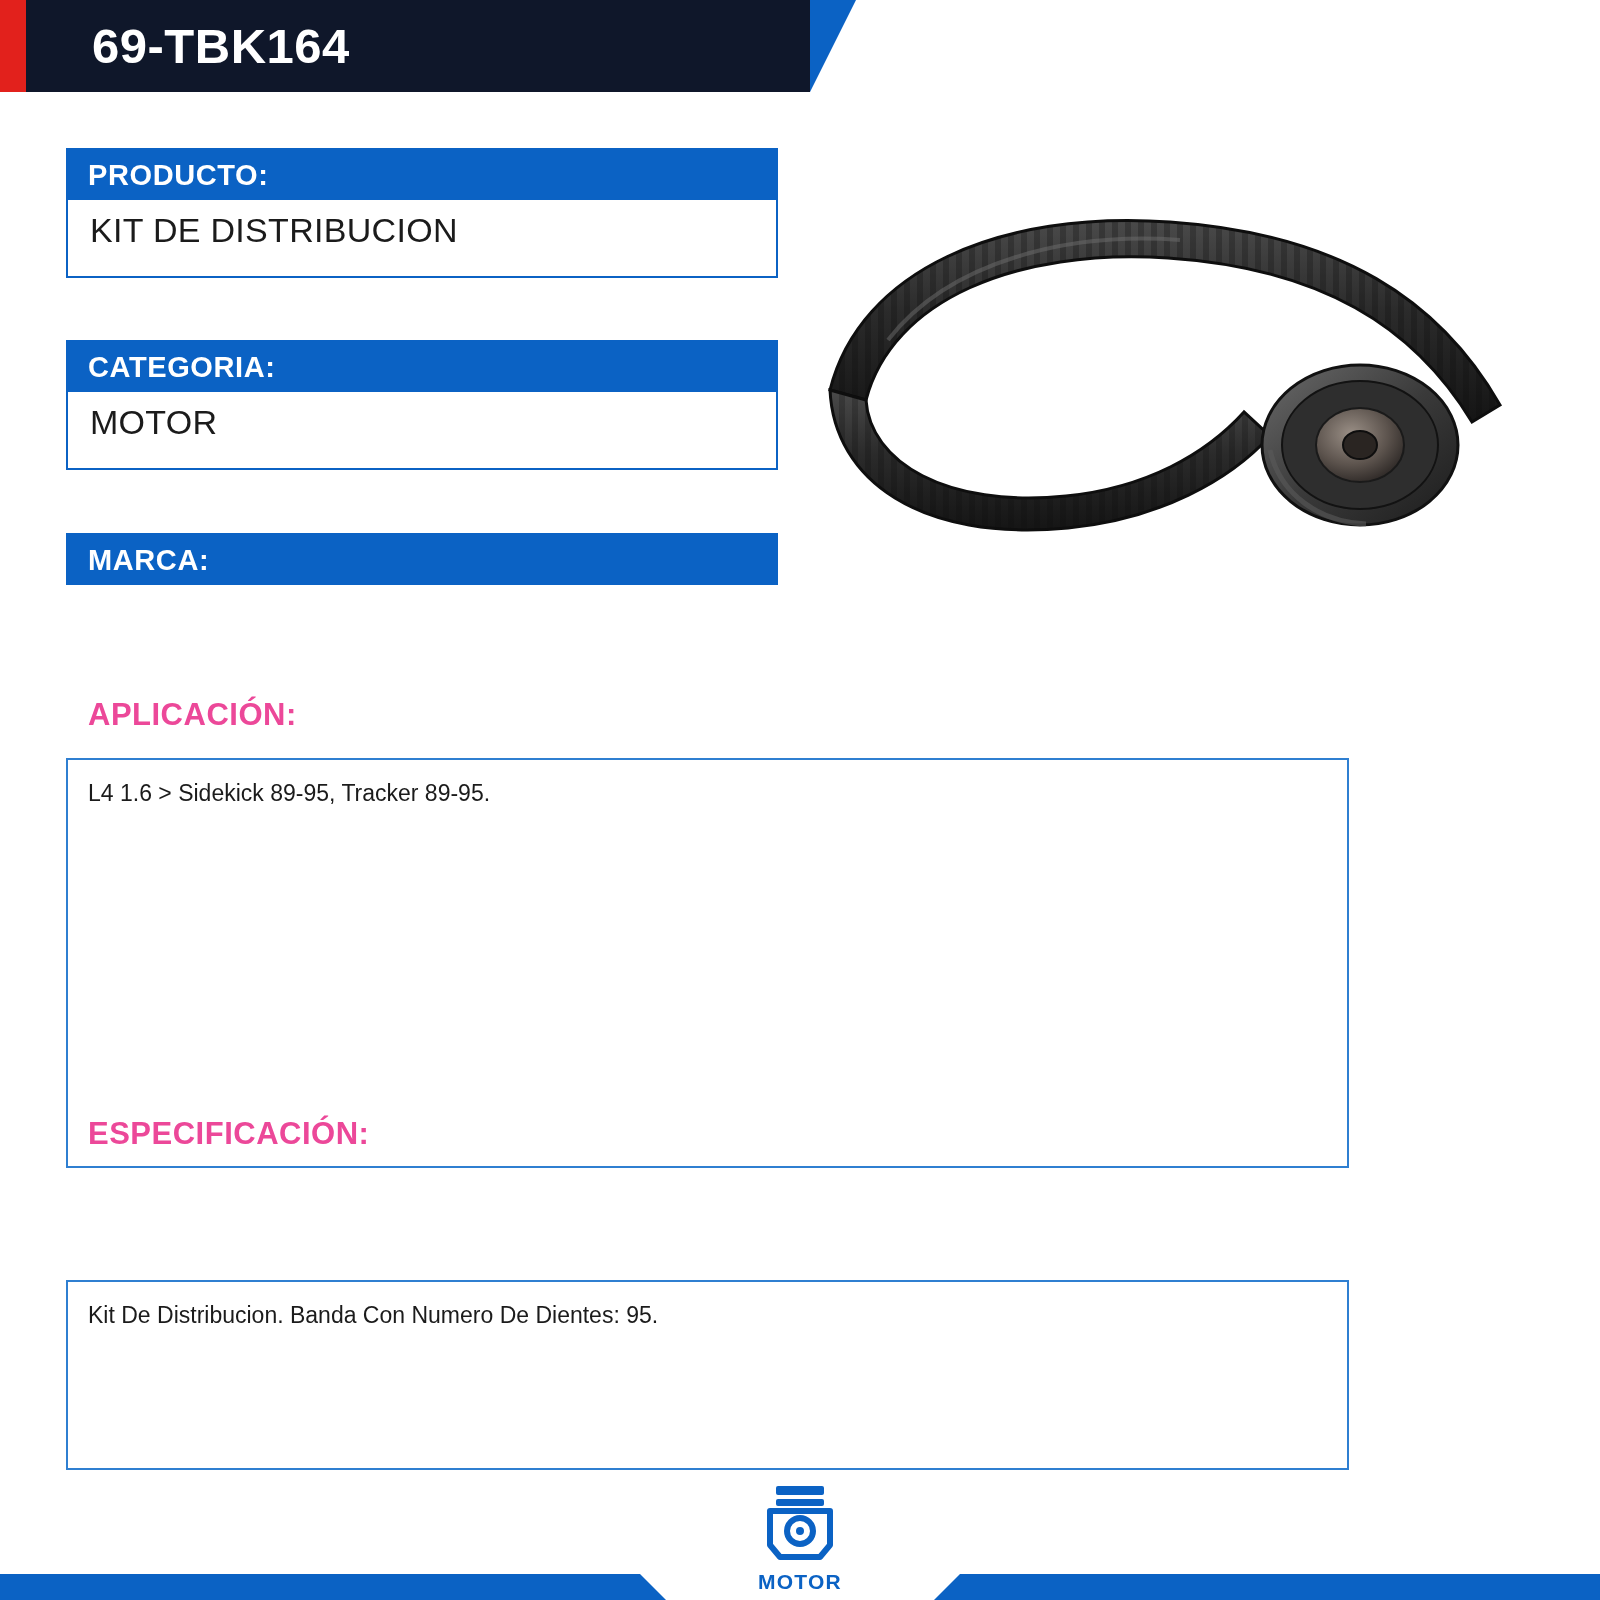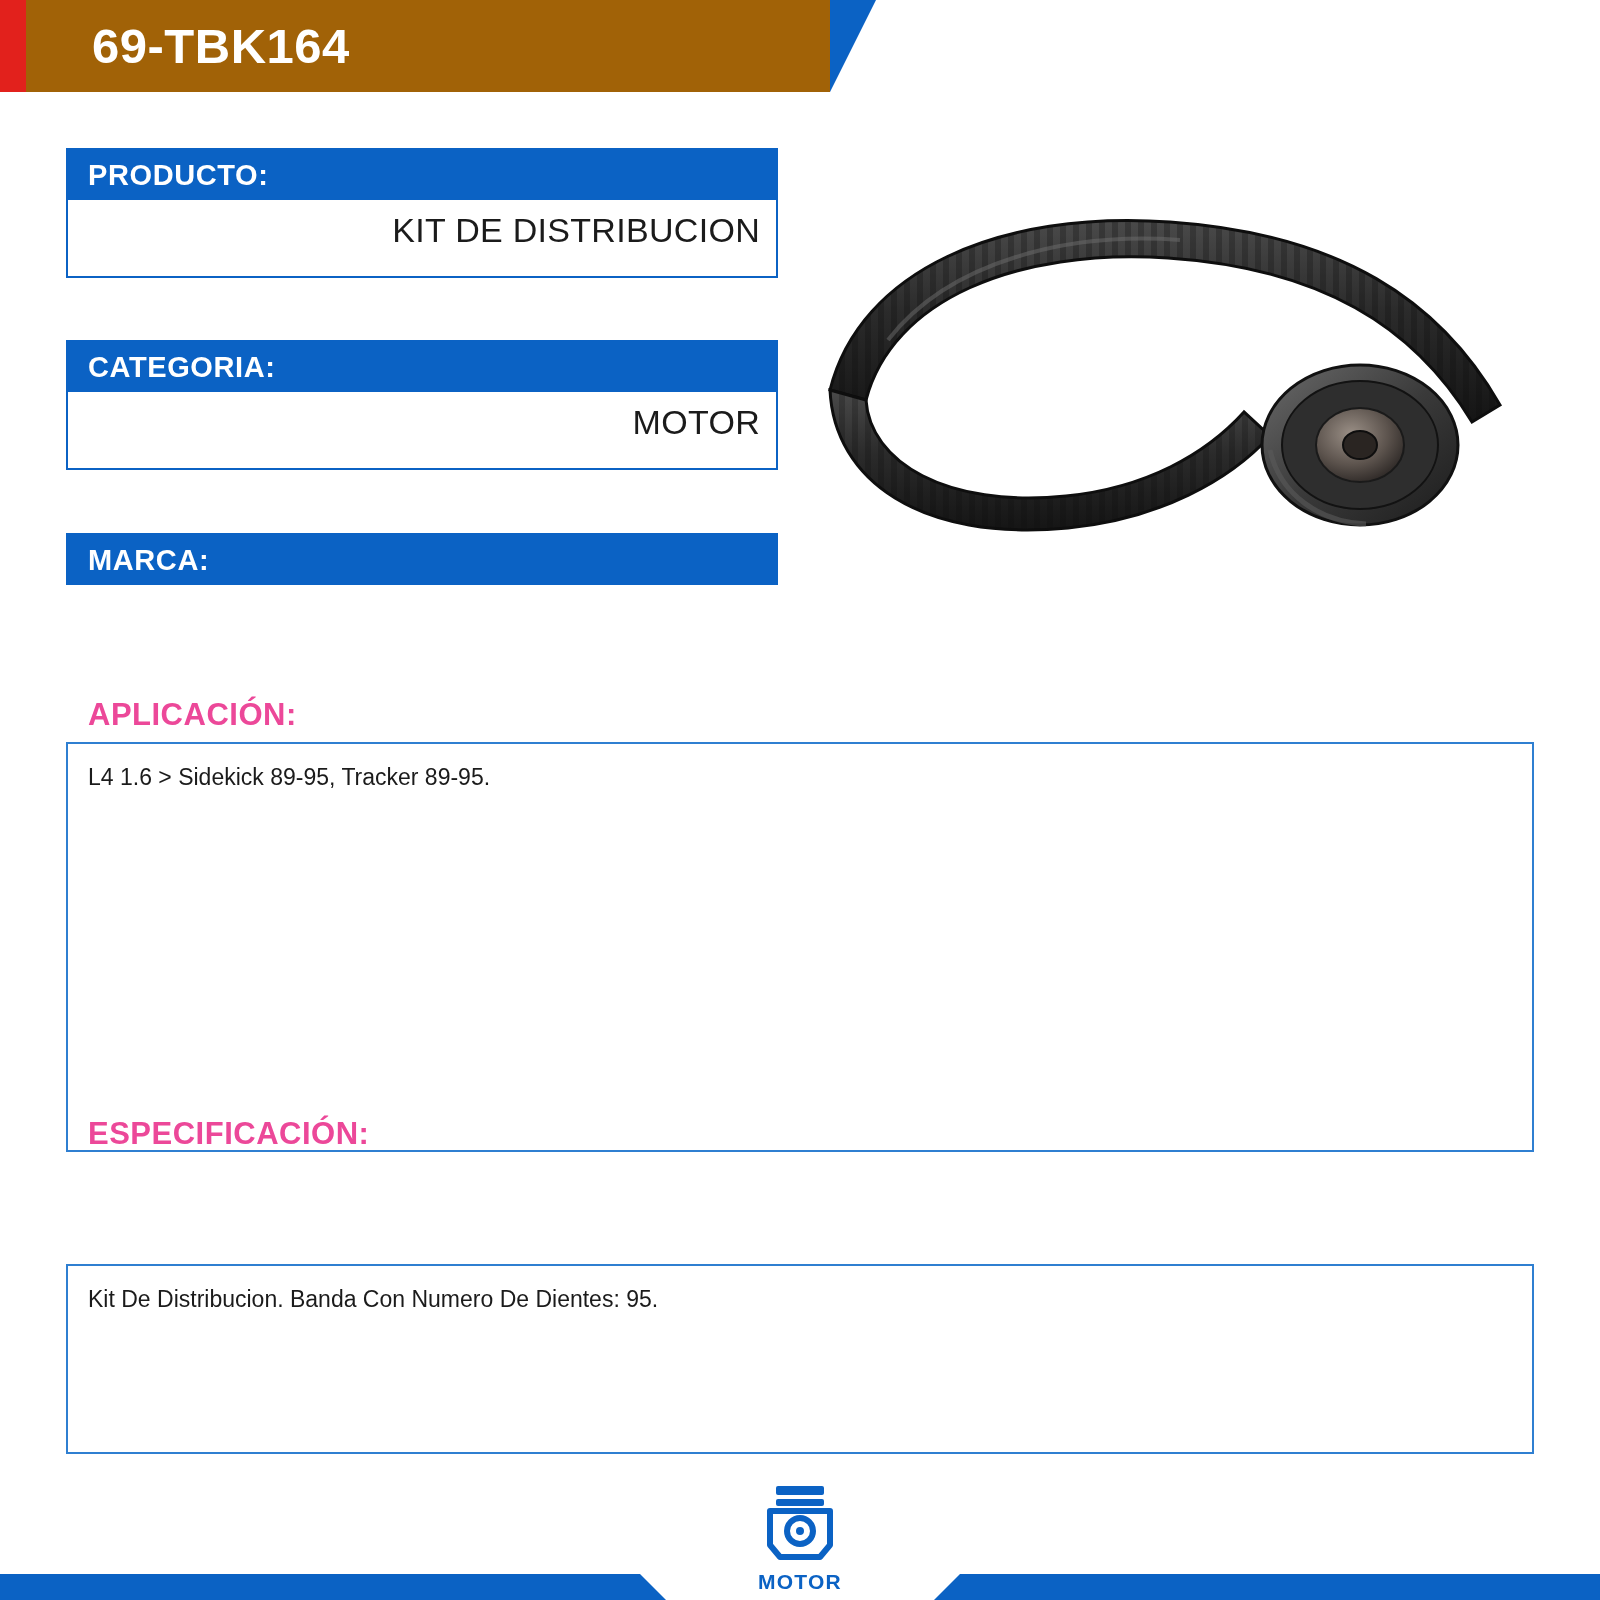--- a/index.html
+++ b/index.html
@@ -30,22 +30,21 @@
     width: 26px;
     height: 92px;
     background: #e2211c;
   }
   .header-blue {
     position: absolute;
     left: 26px;
     top: 0;
     width: 784px;
     height: 92px;
-    background: #a16207;
-    padding-left: 20px;
+    background: #0f172a;
   }
   .header-blue:after {
     content: "";
     position: absolute;
     right: -46px;
     top: 0;
     width: 0;
     height: 0;
     border-left: 46px solid #0b62c4;
     border-bottom: 92px solid transparent;
@@ -76,21 +75,20 @@
     padding: 11px 0 27px 22px;
     box-sizing: border-box;
     height: 52px;
   }
   .info-value-box {
     border: 2px solid #0b62c4;
     border-top: none;
     height: 78px;
     box-sizing: border-box;
     padding: 8px 16px 0 22px;
-    text-align: right;
   }
   .info-value {
     color: #1b1b1b;
     font-size: 34px;
     letter-spacing: 0.3px;
     line-height: 44px;
   }
 
   #block-producto { top: 148px; }
   #block-categoria { top: 340px; }
@@ -105,24 +103,25 @@
     font-weight: bold;
     letter-spacing: 0.5px;
   }
   #title-aplicacion { top: 697px; }
   #title-especificacion { top: 1116px; }
 
   
   .text-box {
     position: absolute;
     left: 66px;
-    width: 1468px;
+    width: 1283px;
     border: 2px solid #2f7fd1;
     box-sizing: border-box;
     padding: 17px 0 0 20px;
+    margin-top: 16px;
   }
   #box-aplicacion {
     top: 742px;
     height: 410px;
   }
   #box-especificacion {
     top: 1264px;
     height: 190px;
   }
   .box-text {

